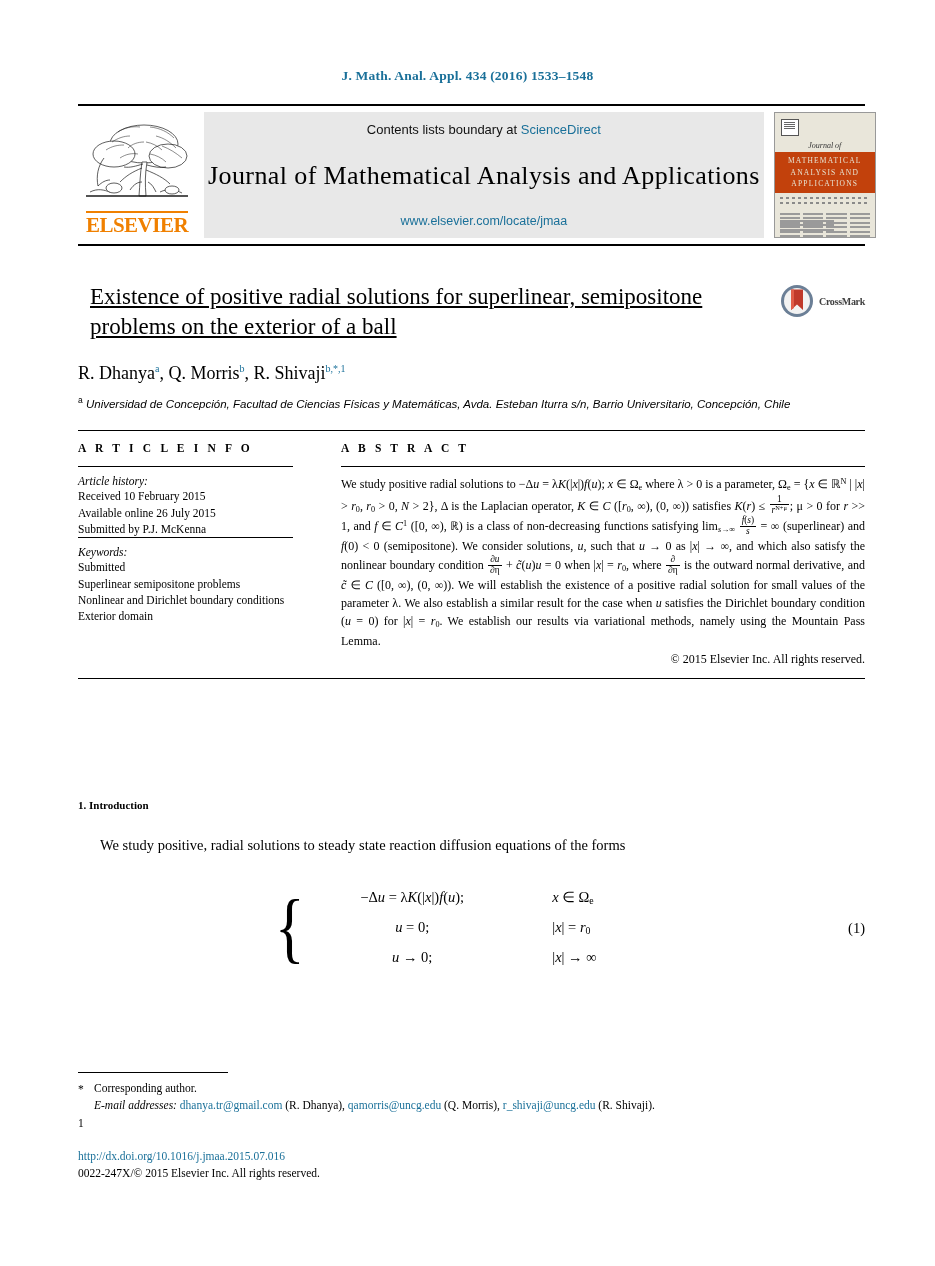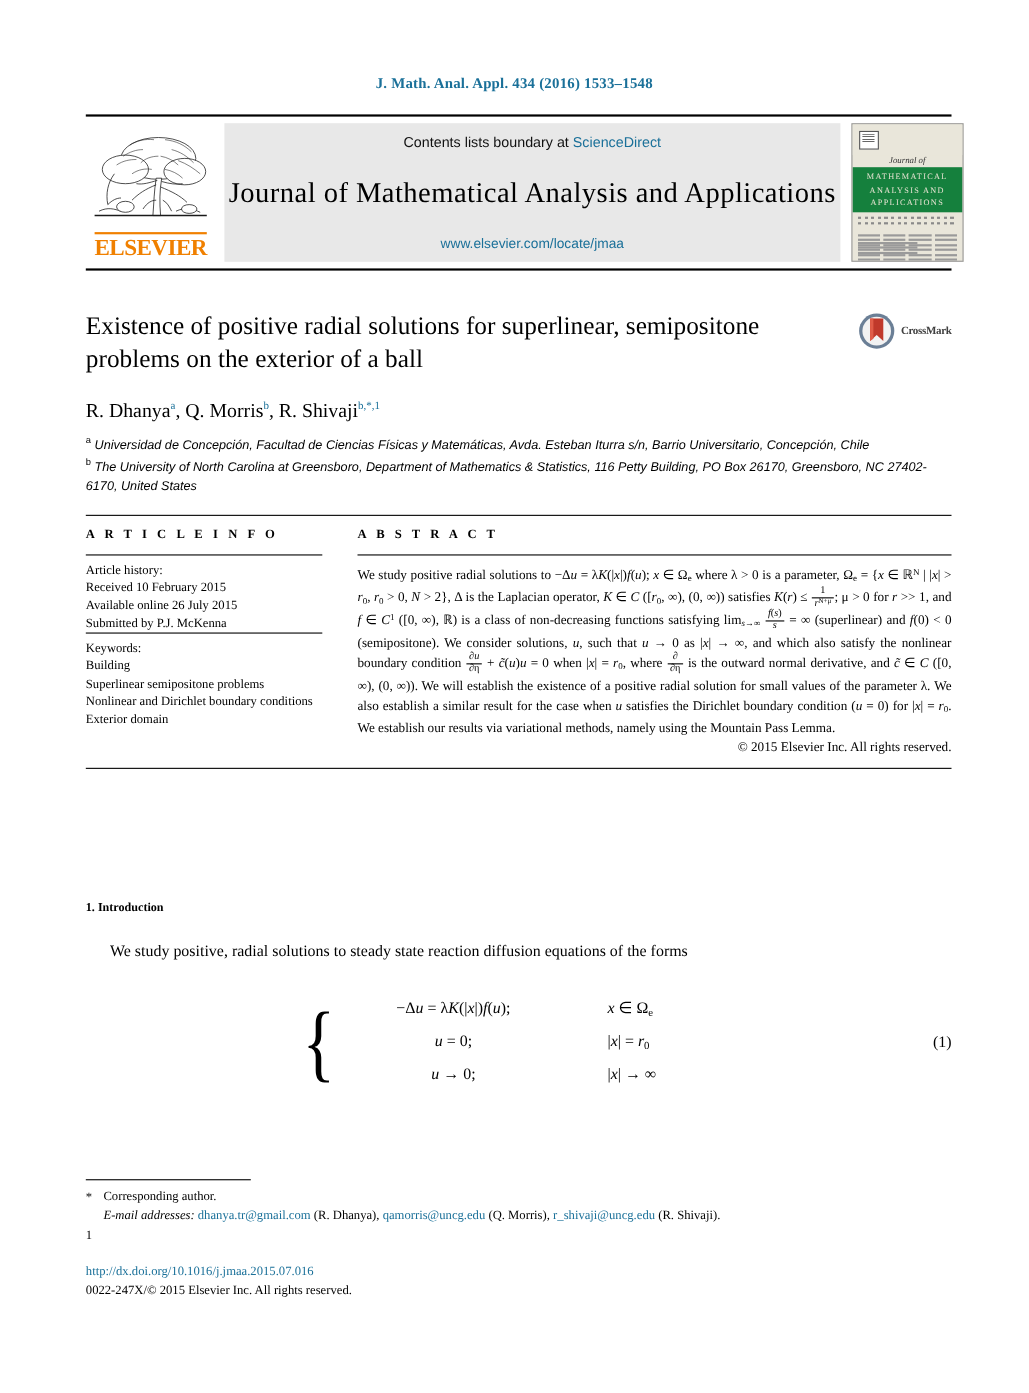--- a/index.html
+++ b/index.html
@@ -123,21 +123,21 @@
     background: repeating-linear-gradient(180deg,#666 0 1px,transparent 1px 2px);
   }
   .cover-scriptline {
     text-align: center;
     font-style: italic;
     font-size: 8px;
     color: #333;
     margin: 0 0 2px 0;
   }
   .cover-band {
-    background: #15803d;
+    background: #c2410c;
     color: #e7e3d2;
     text-align: center;
     font-size: 7.5px;
     letter-spacing: 1.2px;
     line-height: 1.55;
     padding: 3px 2px;
   }
   .cover-rules {
     padding: 4px 5px;
   }
@@ -172,22 +172,23 @@
   .title-block {
     margin: 36px 70px 0 78px;
     position: relative;
     min-height: 60px;
   }
   .article-title {
     font-family: "Liberation Serif", serif;
     font-size: 23px;
     line-height: 1.32;
     font-weight: normal;
-    margin: 0;
+    margin: 12px;
     padding-right: 120px;
+    text-decoration: underline;
   }
   .crossmark {
     position: absolute;
     right: 0;
     top: 2px;
     display: flex;
     align-items: center;
     gap: 5px;
   }
   .crossmark-label {
@@ -212,21 +213,21 @@
     font-size: 11.5px;
     line-height: 1.45;
   }
   .affils sup { font-style: normal; font-size: 8.5px; vertical-align: super; }
   .affil-row { margin-bottom: 1px; }
 
   
   .info-abstract {
     margin: 30px 70px 0 78px;
     display: flex;
-    gap: 32px;
+    gap: 48px;
     position: relative;
     padding-bottom: 12px;
   }
   .info-abstract::before {
     content: "";
     position: absolute;
     left: 0; right: 0; top: -12px;
     border-top: 1.5px solid #000;
   }
   .info-abstract::after {
@@ -247,20 +248,21 @@
     font-size: 11.5px;
     font-weight: bold;
     letter-spacing: 3.2px;
     margin-bottom: 12px;
   }
   .hairline {
     border-top: 1px solid #000;
     margin: 0 0 8px 0;
   }
   .info-heading {
+    font-style: italic;
     font-size: 11.5px;
     margin-bottom: 1px;
   }
   .info-line {
     font-size: 11.5px;
     line-height: 1.42;
   }
   .kw-block { margin-top: 0; }
   .abstract-text {
     font-size: 12px;
@@ -494,40 +496,36 @@
     <span>R. Dhanya</span><sup>a</sup>,
     <span>Q. Morris</span><sup>b</sup>,
     <span>R. Shivaji</span><sup>b,*,1</sup>
   </div>
 
   <div class="affils">
     <div class="affil-row">
       <sup>a</sup>
       <span>Universidad de Concepción, Facultad de Ciencias Físicas y Matemáticas, Avda. Esteban Iturra s/n, Barrio Universitario, Concepción, Chile</span>
     </div>
-    <div class="affil-row">
-      <sup>b</sup>
-      <span>The University of North Carolina at Greensboro, Department of Mathematics &amp; Statistics, 116 Petty Building, PO Box 26170, Greensboro, NC 27402-6170, United States</span>
-    </div>
   </div>
 
   <div class="info-abstract">
 
     <div class="col-info">
       <div class="section-caps">A R T I C L E    I N F O</div>
       <div class="hairline"></div>
       <div class="info-heading">Article history:</div>
       <div class="info-line">Received 10 February 2015</div>
       <div class="info-line">Available online 26 July 2015</div>
       <div class="info-line">Submitted by P.J. McKenna</div>
 
       <div class="kw-block">
         <div class="hairline"></div>
         <div class="info-heading">Keywords:</div>
-        <div class="info-line">Building</div>
+        <div class="info-line">Submitted</div>
         <div class="info-line">Superlinear semipositone problems</div>
         <div class="info-line">Nonlinear and Dirichlet boundary conditions</div>
         <div class="info-line">Exterior domain</div>
       </div>
     </div>
 
     <div class="col-abstract">
       <div class="section-caps">A B S T R A C T</div>
       <div class="hairline"></div>
       <div class="abstract-text">

